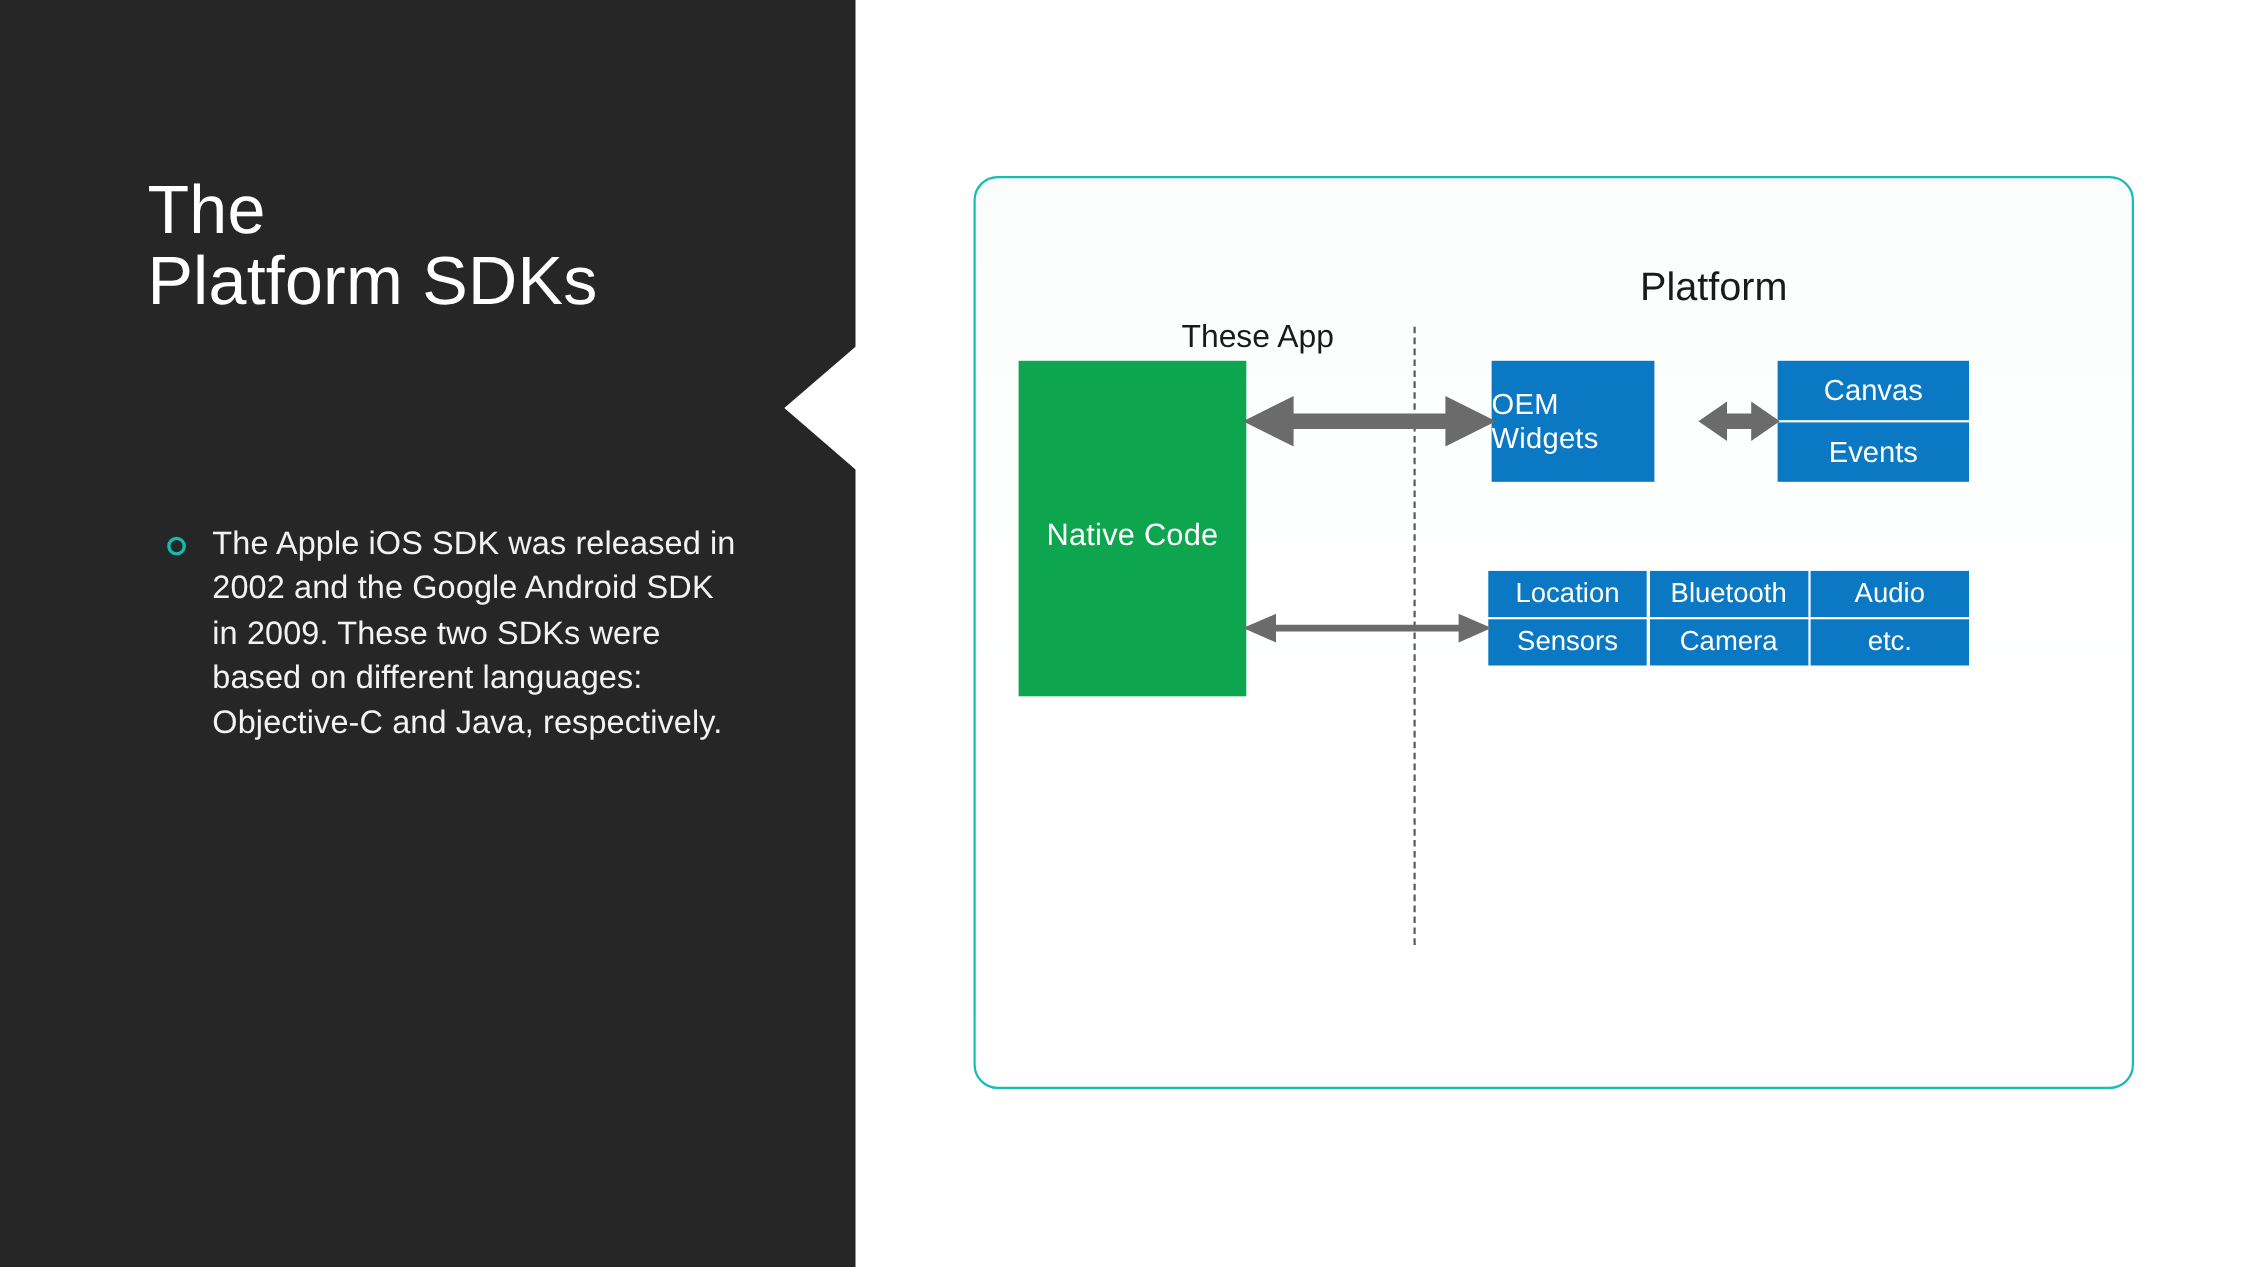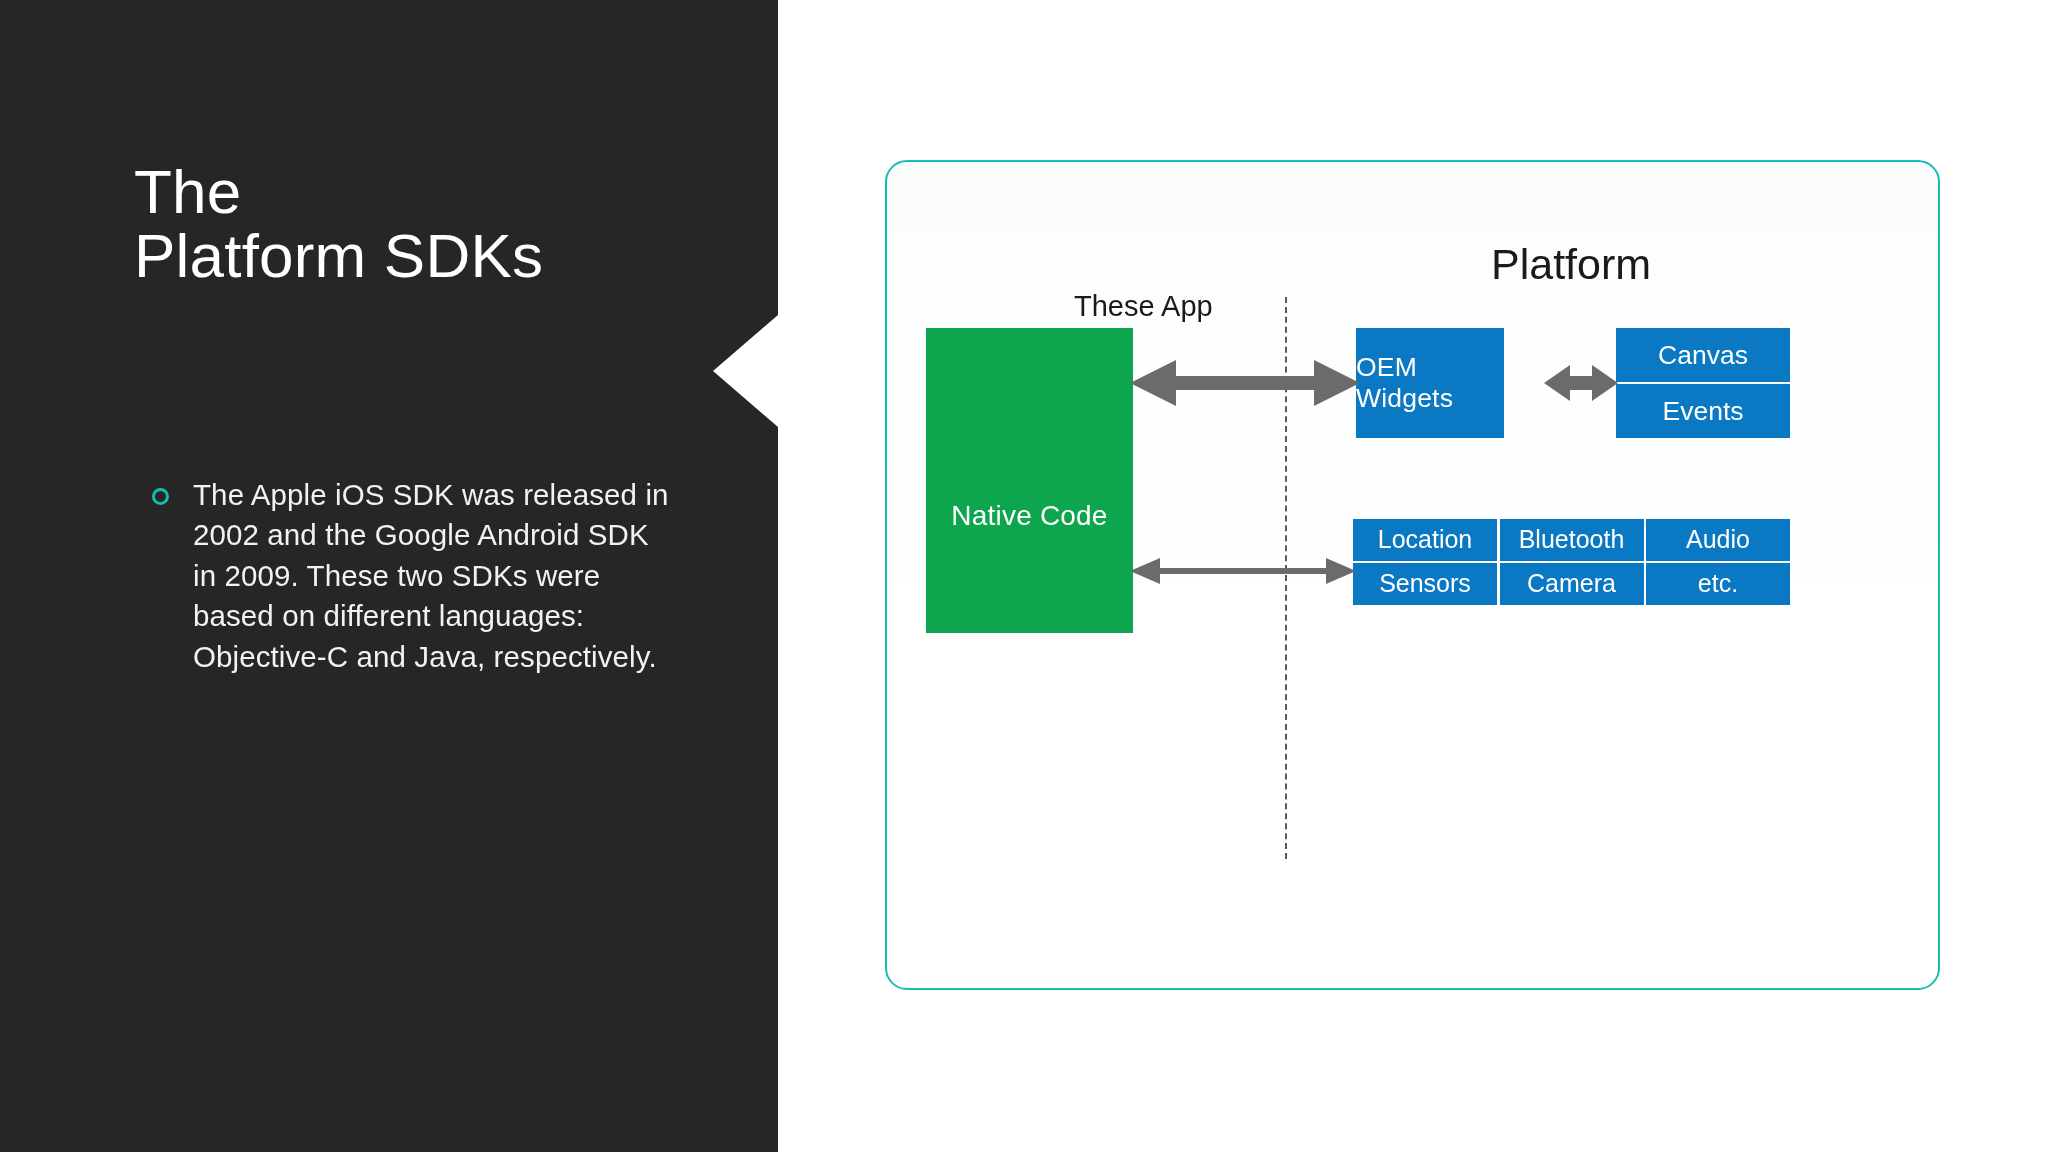--- a/index.html
+++ b/index.html
@@ -86,37 +86,36 @@
 
   
   .dgm-label{
     position:absolute;
     color:#1a1a1a;
     font-size:29px;
     font-weight:400;
     white-space:nowrap;
   }
   #label-your-app{left:187px;top:128px;}
-  #label-platform{left:604px;top:78px;font-size:43px;}
+  #label-platform{left:604px;top:78px;font-size:36px;}
 
   
   #box-native-code{
     position:absolute;
     left:39px;top:166px;
     width:207px;height:305px;
     background:#0DA64F;
   }
   #box-native-code span{
     position:absolute;left:0;right:0;top:142px;
     text-align:center;
     color:#ffffff;
     font-size:28px;
     font-weight:400;
     letter-spacing:0.2px;
-    margin-top:30px;
   }
 
   
   #box-oem-widgets{
     position:absolute;
     left:469px;top:166px;
     width:148px;height:110px;
     background:#0A78C2;
     display:flex;align-items:center;justify-content:flex-end;
   }

